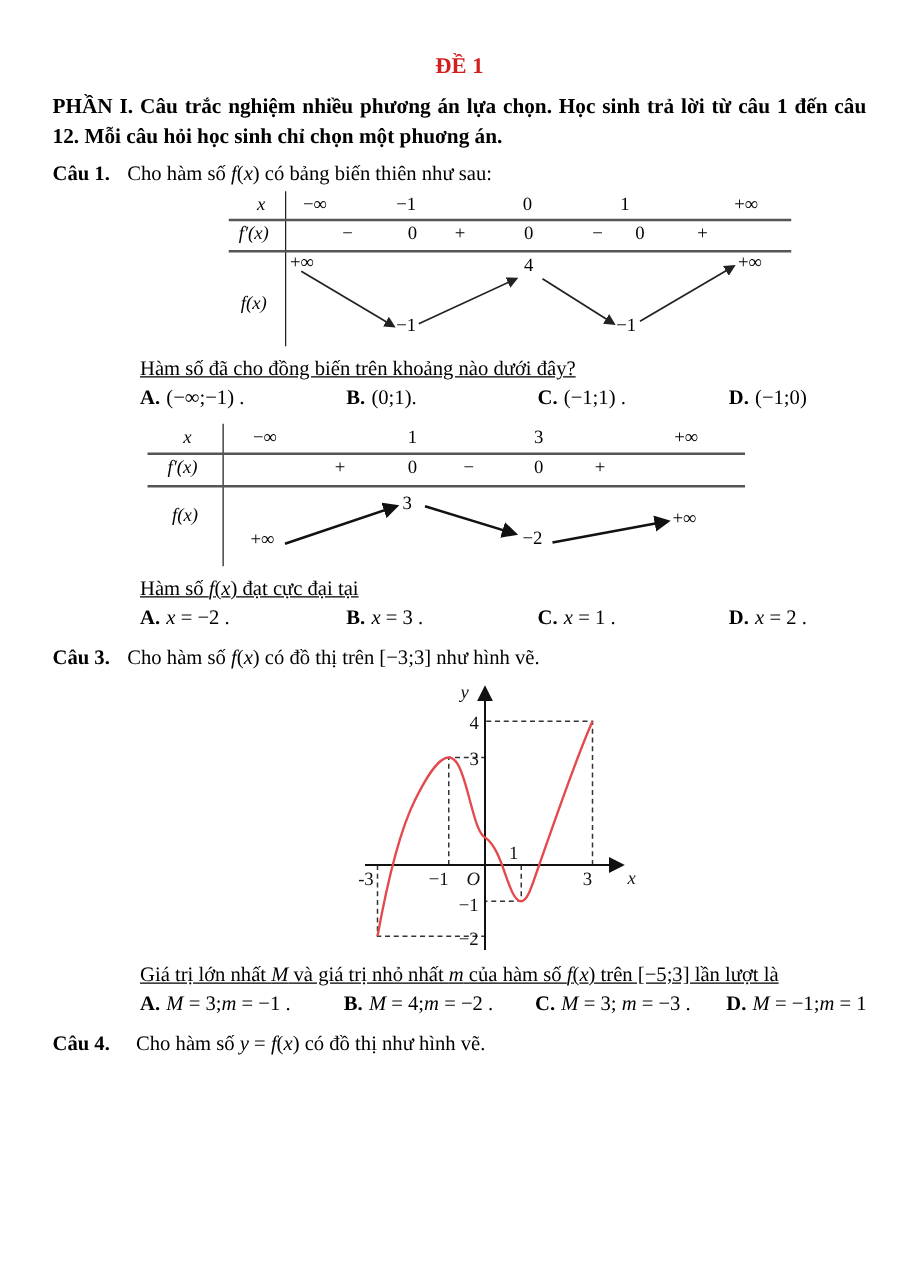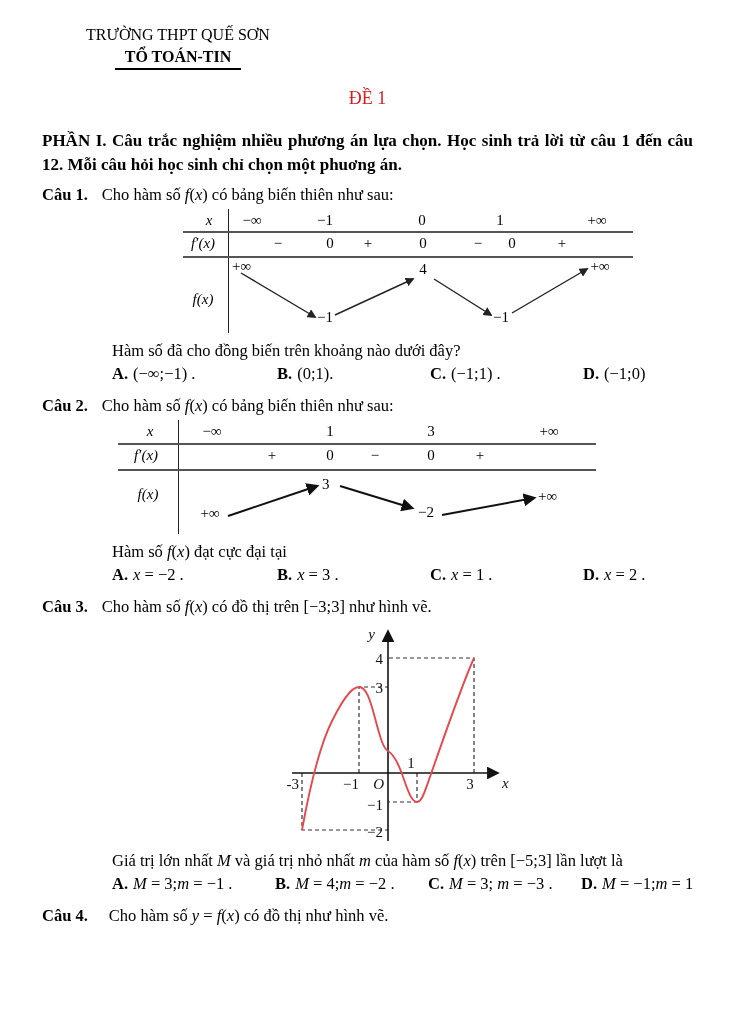--- a/index.html
+++ b/index.html
@@ -5,29 +5,29 @@
   html,body { margin:0; padding:0; background:#ffffff; }
   body { width:735px; height:1024px; font-family:"Liberation Serif","DejaVu Serif",serif; color:#000; overflow:hidden; }
   .page { box-sizing:border-box; width:735px; height:1024px; padding:24px 42px 0 42px; position:relative; }
 
   
   .hdr { display:flex; font-size:16px; margin-bottom:2px; }
   .hdr-left { width:272px; text-align:center; line-height:1.35; }
   .hdr-left .school { font-weight:normal; }
   .hdr-left .dept { font-weight:bold; display:inline-block; border-bottom:2px solid #000; padding:0 10px 1px 10px; }
   .hdr-right { flex:1; text-align:center; font-weight:bold; line-height:1.35; }
-  .de1 { text-align:center; font-weight:normal; font-size:18px; color:#d21e1e; margin:18px 0 20px 0; }
+  .de1 { text-align:center; font-weight:bold; font-size:18px; color:#d21e1e; margin:18px 0 10px 0; }
 
   .intro { font-weight:bold; font-size:17px; line-height:1.42; text-align:justify; margin:6px 0 8px 0; }
 
   .qline { font-size:16.5px; margin:7px 0 4px 0; }
   .qlabel { font-weight:bold; margin-right:14px; }
   .qlabel.tight { margin-right:21px; }
   .it { font-style:italic; }
-  .indent { margin-left:70px; font-size:16.5px; }
+  .indent { margin-left:70px; font-size:16.5px;text-decoration:underline; }
 
   
   .bbt { position:relative; font-size:15px; }
   .bbt1 { width:460px; height:124px; margin-left:133px; margin-top:4px; margin-bottom:8px; }
   .bbt2 { width:495px; height:114px; margin-left:68px; margin-top:4px; margin-bottom:8px; }
   .vline { position:absolute; width:1.4px; background:#222; }
   .hline { position:absolute; height:1.4px; background:#555; }
   .cell { position:absolute; transform:translateX(-50%); white-space:nowrap; }
   .cellL { position:absolute; white-space:nowrap; }
   .bbt svg { position:absolute; left:0; top:0; }
@@ -41,24 +41,20 @@
   .graphwrap { position:relative; height:230px; }
   .graphwrap svg { position:absolute; left:230px; top:0; }
   text { font-family:"Liberation Serif","DejaVu Serif",serif; }
 </style>
 </head>
 <body>
 
 <div class="page">
 
   <div class="hdr">
-    <div class="hdr-left">
-      <div class="school">TRƯỜNG THPT QUẾ SƠN</div>
-      <div><span class="dept">TỔ TOÁN-TIN</span></div>
-    </div>
   </div>
 
   <div class="de1">ĐỀ 1</div>
 
   <div class="intro">PHẦN I. Câu trắc nghiệm nhiều phương án lựa chọn. Học sinh trả lời từ câu 1 đến câu 12. Mỗi câu hỏi học sinh chỉ chọn một phuơng án.</div>
 
   <div class="qline">
     <span class="qlabel">Câu 1.</span><span><span>Cho hàm số </span><span style="font-style: italic;">f</span><span>(</span><span style="font-style: italic;">x</span><span>) có bảng biến thiên như sau:</span></span>
   </div>
 
@@ -102,23 +98,20 @@
   </div>
 
   <div class="indent"><span>Hàm số đã cho đồng biến trên khoảng nào dưới đây?</span></div>
   <div class="opts">
     <span class="opt" style="left:70px;"><span class="okey">A.</span><span><span>(−∞;−1) .</span></span></span>
     <span class="opt" style="left:235px;"><span class="okey">B.</span><span><span>(0;1).</span></span></span>
     <span class="opt" style="left:388px;"><span class="okey">C.</span><span><span>(−1;1) .</span></span></span>
     <span class="opt" style="left:541px;"><span class="okey">D.</span><span><span>(−1;0)</span></span></span>
   </div>
 
-  <div class="qline">
-    <span class="qlabel">Câu 2.</span><span><span>Cho hàm số </span><span style="font-style: italic;">f</span><span>(</span><span style="font-style: italic;">x</span><span>)  có bảng biến thiên như sau:</span></span>
-  </div>
 
   <div class="bbt bbt2">
     <div class="vline" style="left:68px; top:0; height:114px;"></div>
     <div class="hline" style="left:8px; width:478px; top:23px;"></div>
     <div class="hline" style="left:8px; width:478px; top:49px;"></div>
     <span class="cell it" style="left:40px; top:3px;">x</span>
     <span class="cell" style="left:102px; top:3px;">−∞</span>
     <span class="cell" style="left:220px; top:3px;">1</span>
     <span class="cell" style="left:321px; top:3px;">3</span>
     <span class="cell" style="left:439px; top:3px;">+∞</span>

